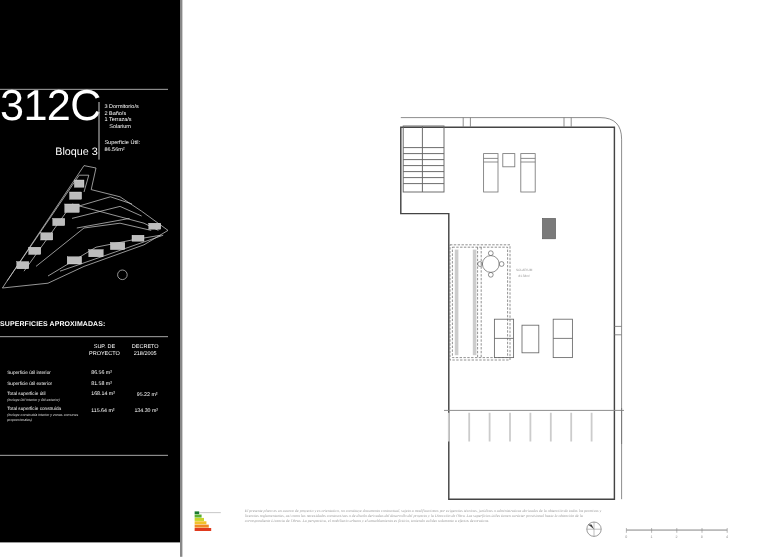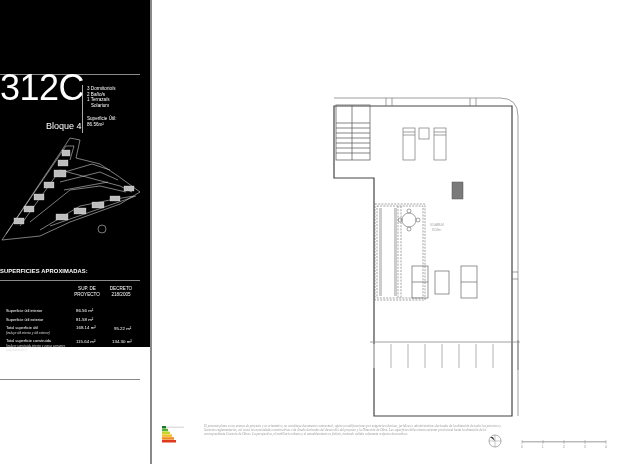--- a/index.html
+++ b/index.html
@@ -1,17 +1,17 @@
 <!DOCTYPE html>
 <html><head>
 <meta charset="utf-8">
 <style>
   html, body { margin: 0; padding: 0; }
   body { width: 631px; height: 464px; background: #ffffff; position: relative; overflow: hidden; font-family: "Liberation Sans", sans-serif; }
-  .panel { position: absolute; left: 0; top: 0; width: 150px; height: 347px; background: #000; color: #fff; }
+  .panel { position: absolute; left: 0; top: 0; width: 150px; height: 452px; background: #000; color: #fff; }
   .panel-edge { position: absolute; left: 150px; top: 0; width: 2px; height: 464px; background: #888; }
   .hr { position: absolute; left: 0; height: 1px; background: #8a8a8a; }
   .unit { position: absolute; left: 0; top: 68px; font-size: 36px; font-weight: 400; letter-spacing: -0.5px; line-height: 40px; color: #fff; }
   .bloque { position: absolute; left: 46px; top: 121px; font-size: 9px; color: #fff; }
   .vsep { position: absolute; left: 82px; top: 85px; width: 1px; height: 48px; background: #aaa; }
   .features { position: absolute; left: 87px; top: 86px; font-size: 4.6px; line-height: 5.6px; color: #fff; }
   .features .ind { padding-left: 4px; }
   .sup-util { position: absolute; left: 87px; top: 116px; font-size: 4.6px; line-height: 5.6px; color: #fff; }
   .aerial { position: absolute; left: 0; top: 130px; width: 150px; height: 120px; }
   .sec-title { position: absolute; left: 0; top: 268px; font-size: 5.8px; font-weight: 700; color: #fff; letter-spacing: 0.1px; }
@@ -35,21 +35,21 @@
   <div class="features">
     <div>3 Dormitorio/s</div>
     <div>2 Baño/s</div>
     <div>1 Terraza/s</div>
     <div class="ind">Solarium</div>
   </div>
   <div class="sup-util">
     <div>Superficie Útil:</div>
     <div>86.56m²</div>
   </div>
-  <div class="bloque">Bloque 4</div>
+  <div class="bloque">Bloque 3</div>
 
   <svg class="aerial" viewBox="0 0 150 120">
     <g fill="none" stroke="#cfcfcf" stroke-width="0.6">
       <path d="M2 110 L70 8 L80 10 L76 28 L100 34 L118 46 L140 62 L120 74 L70 92 L40 106 Z"></path>
       <path d="M6 104 L66 16 L74 16 L70 30"></path>
       <path d="M20 96 L60 40 L90 48 L120 56 L132 62"></path>
       <path d="M30 92 L70 60 L100 56 L126 62"></path>
       <path d="M40 100 L80 76 L110 70 L134 66"></path>
       <path d="M50 96 L96 80 L136 66"></path>
       <path d="M58 44 L92 34 L110 40"></path>

